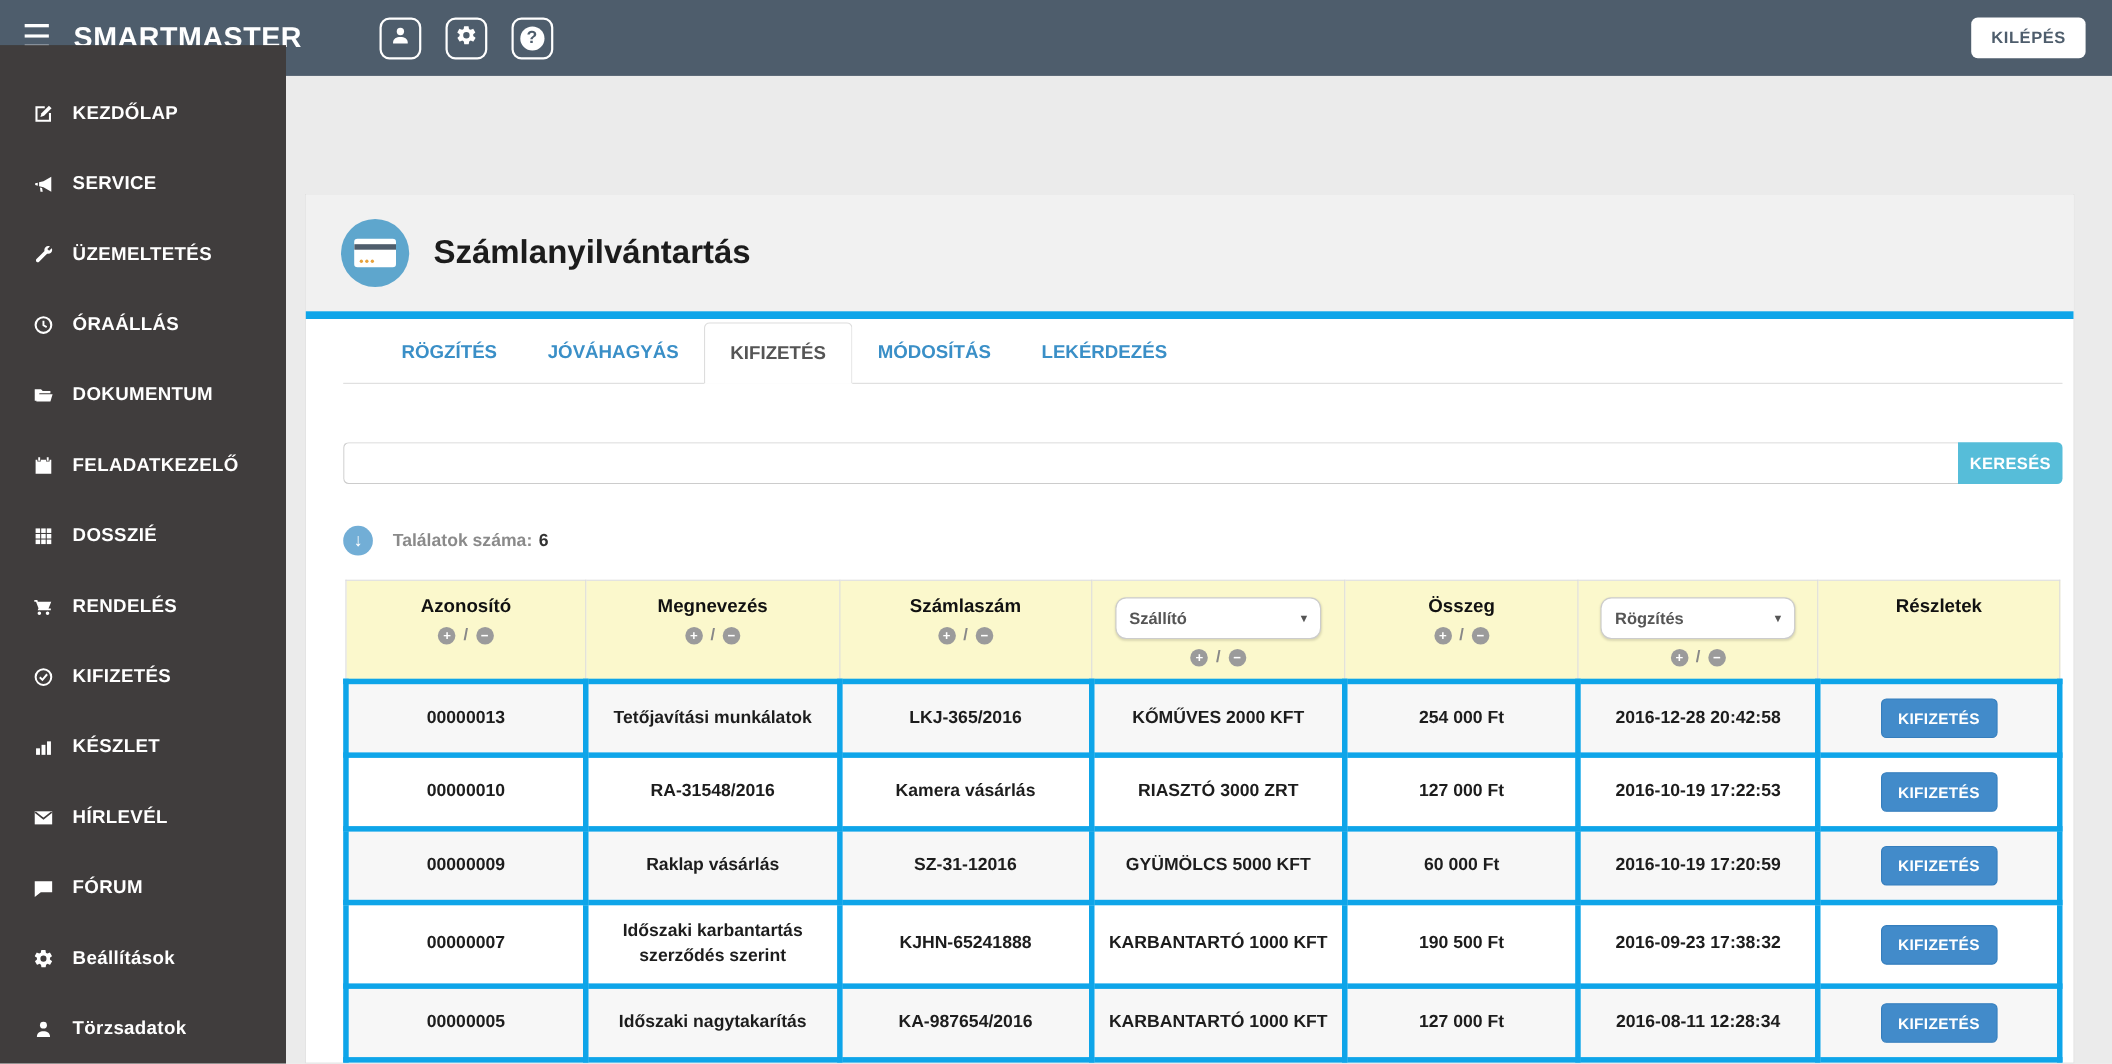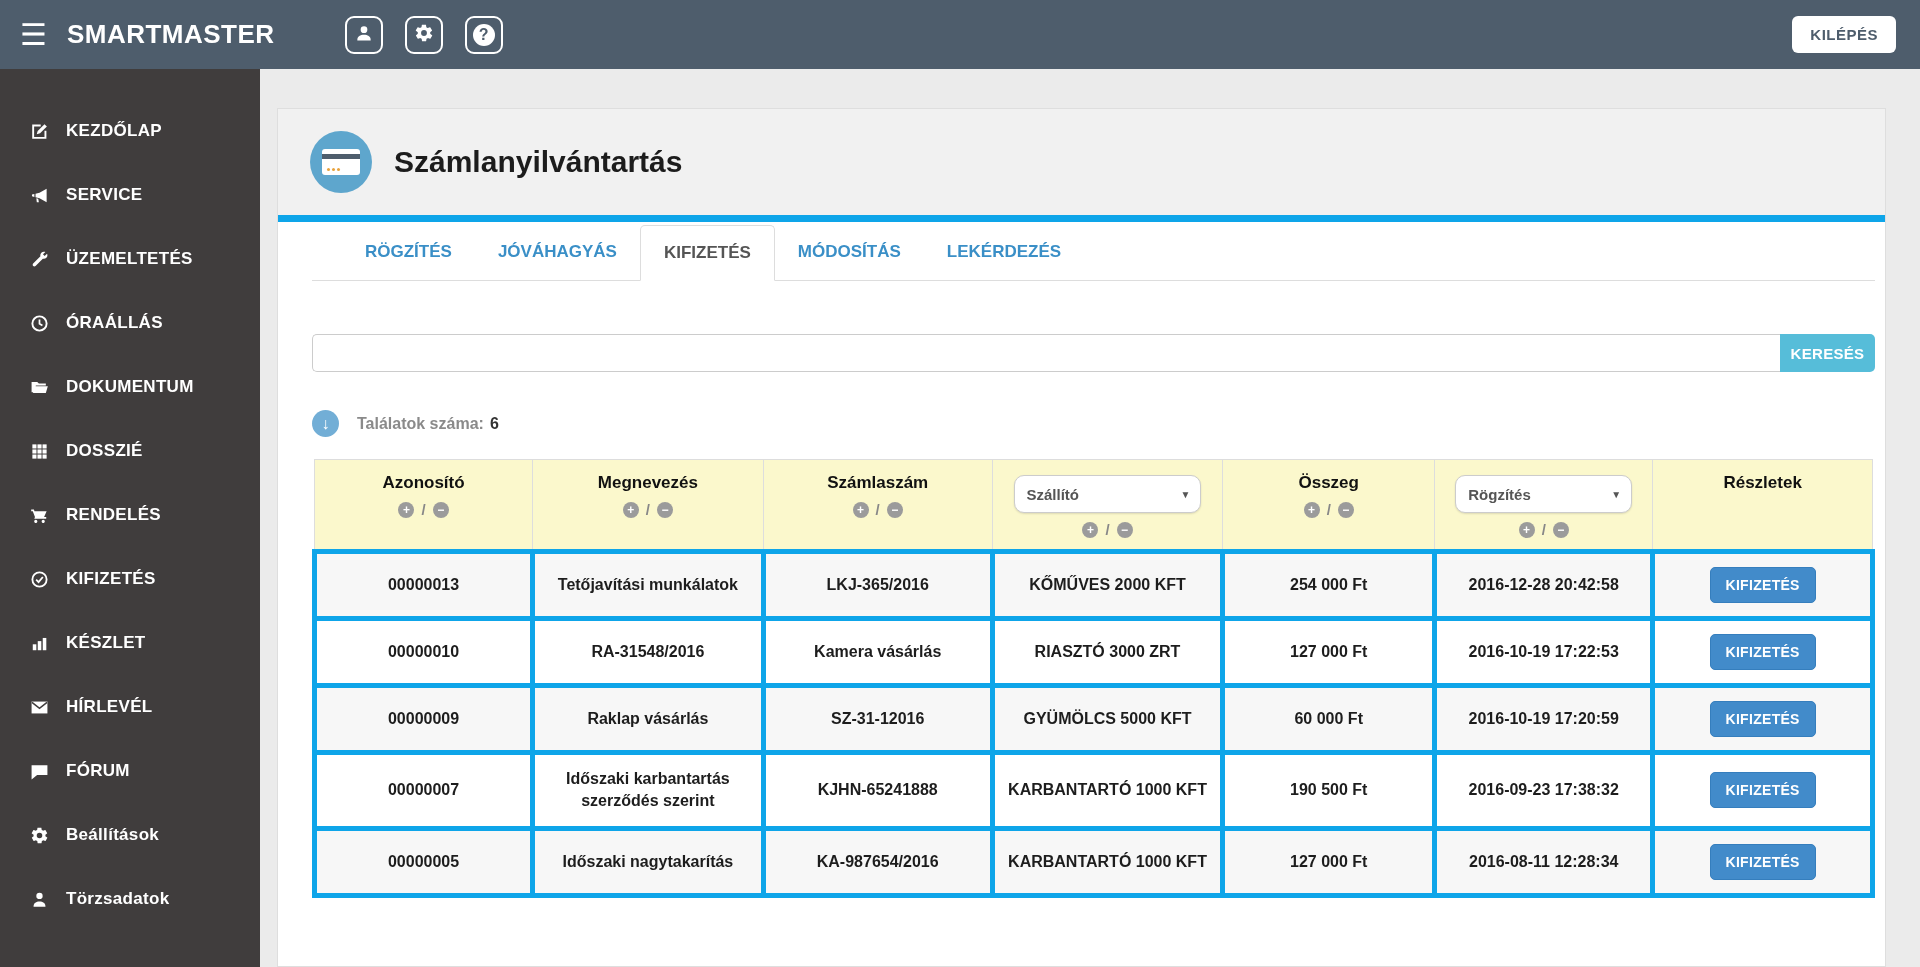--- a/index.html
+++ b/index.html
@@ -12,21 +12,21 @@
   .hamburger { color:#fff; font-size:30px; cursor:pointer; line-height:1; margin-right:20px; }
   .brand { color:#fff; font-size:26px; font-weight:bold; letter-spacing:.5px; margin-right:70px; }
   .topbar-icons { display:flex; gap:22px; }
   .icon-btn { width:38px; height:38px; border:2px solid #fff; border-radius:9px; display:flex; align-items:center; justify-content:center; cursor:pointer; }
   .icon-btn svg { width:20px; height:20px; }
   .help-glyph { width:22px; height:22px; background:#fff; color:#4e5d6c; border-radius:50%; font-weight:bold; font-size:16px; display:flex; align-items:center; justify-content:center; }
   .topbar-spacer { flex:1; }
   .logout-btn { background:#fff; color:#4e5d6c; font-weight:bold; font-size:15px; border:none; border-radius:6px; padding:10px 18px; cursor:pointer; letter-spacing:.5px; }
 
   
-  .layout { flex:1; display:flex; min-height:0; }
+  .layout { flex:1; display:flex; min-height:0;align-items:flex-end; }
   .sidebar { width:260px; flex:0 0 260px; background:#403d3d; padding-top:30px; }
   .side-item { height:64px; display:flex; align-items:center; padding-left:26px; cursor:pointer; color:#fff; }
   .side-item .s-icon { width:26px; display:flex; justify-content:center; margin-right:14px; flex:0 0 26px; }
   .side-item .s-icon svg { width:19px; height:19px; }
   .side-item .s-label { font-size:17px; font-weight:bold; letter-spacing:.3px; }
 
   .content { flex:1; min-width:0; background:#ebebeb; padding:39px 34px 0 17px; }
   .card { background:#fff; border:1px solid #dedede; height:100%; display:flex; flex-direction:column; }
 
   .title-band { background:#f1f1f1; border-bottom:7px solid #0ea5e9; display:flex; align-items:center; padding:22px 0 22px 32px; flex:0 0 auto; }
@@ -146,20 +146,28 @@
           <span class="s-icon">
             <svg viewBox="0 0 24 24">
               <path fill="#fff" d="M2 5h7.2l2 2H20v2.5H7.4L5 18H2V5zm5.8 5.5H22.5L20 19H3.8l2.2-8.5z"></path>
             </svg>
           </span>
           <span class="s-label">DOKUMENTUM</span>
         </div>
         <div class="side-item">
           <span class="s-icon">
             <svg viewBox="0 0 24 24">
+              <path fill="#fff" d="M6 2h2.2v4H6zM15.8 2H18v4h-2.2zM3 5h2v2h4V5h6v2h4V5h2v16H3V5zm2 6h3v3H5v-3zm5 0h4v3h-4zm6 0h3v3h-3zM5 16h3v3H5v-3zm5 0h4v3h-4zm6 0h3v3h-3z"></path>
+            </svg>
+          </span>
+          <span class="s-label">FELADATKEZELŐ</span>
+        </div>
+        <div class="side-item">
+          <span class="s-icon">
+            <svg viewBox="0 0 24 24">
               <g fill="#fff">
                 <rect x="3" y="3" width="5.2" height="5.2"></rect>
                 <rect x="9.4" y="3" width="5.2" height="5.2"></rect>
                 <rect x="15.8" y="3" width="5.2" height="5.2"></rect>
                 <rect x="3" y="9.4" width="5.2" height="5.2"></rect>
                 <rect x="9.4" y="9.4" width="5.2" height="5.2"></rect>
                 <rect x="15.8" y="9.4" width="5.2" height="5.2"></rect>
                 <rect x="3" y="15.8" width="5.2" height="5.2"></rect>
                 <rect x="9.4" y="15.8" width="5.2" height="5.2"></rect>
                 <rect x="15.8" y="15.8" width="5.2" height="5.2"></rect>

